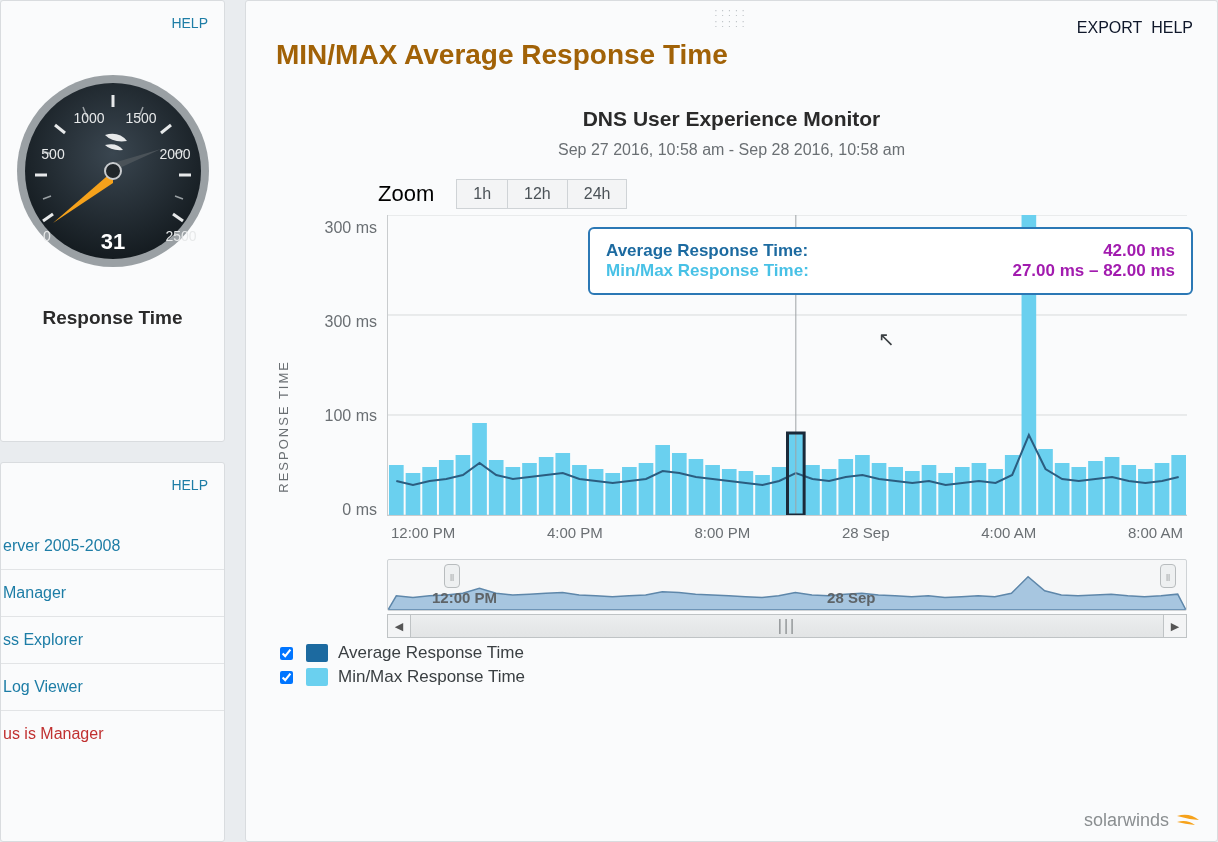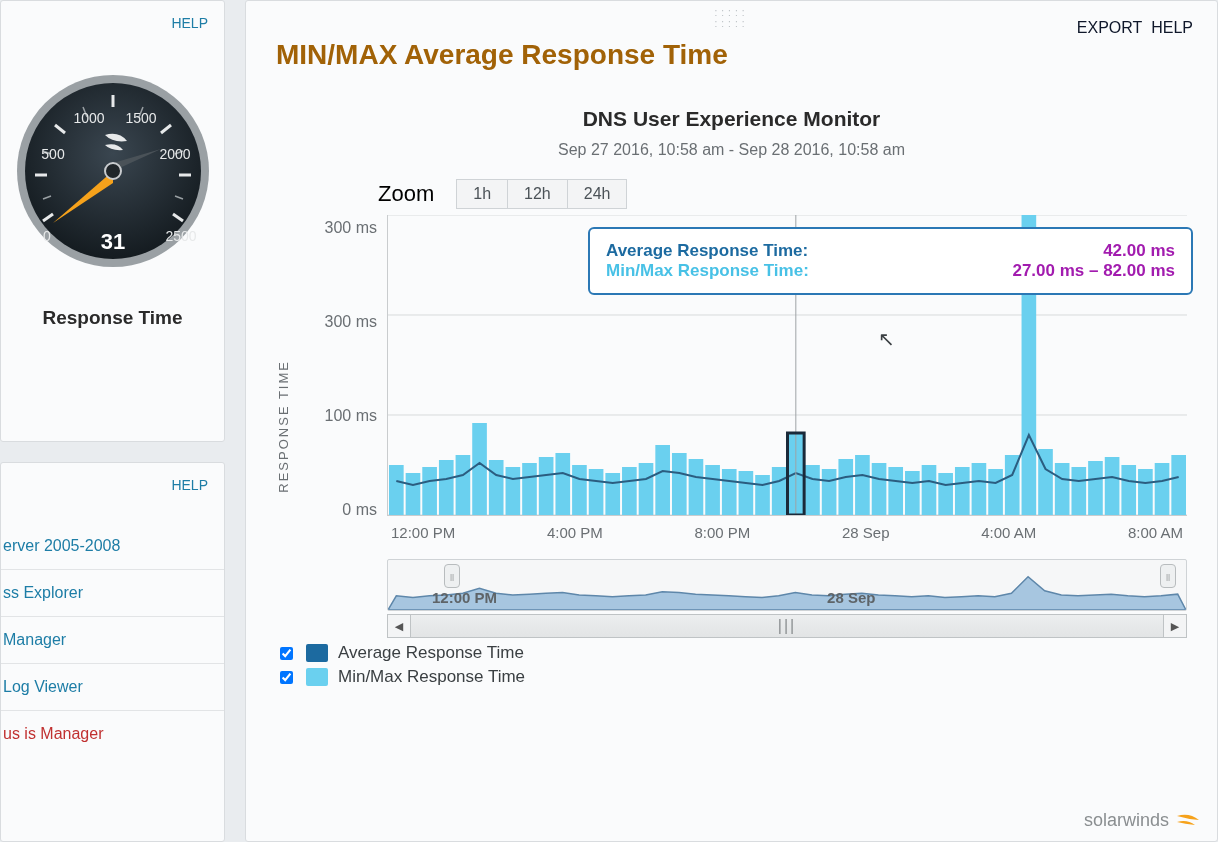--- a/index.html
+++ b/index.html
@@ -135,22 +135,22 @@
           </svg>
         </div>
         <div class="gauge-label">Response Time</div>
       </div>
     </div>
 
     <div class="panel list-panel">
       <span class="help">HELP</span>
       <div id="list-items">
           <div class="item">erver 2005-2008</div>
+          <div class="item">Manager</div>
           <div class="item">ss Explorer</div>
-          <div class="item">Manager</div>
           <div class="item">Log Viewer</div>
           <div class="item crit">us is Manager</div>
         </div>
     </div>
   </div>
 
   <div class="main">
     <div class="main-panel">
       <div class="drag-dots">:::::<br>:::::</div>
       <div class="top-links">

